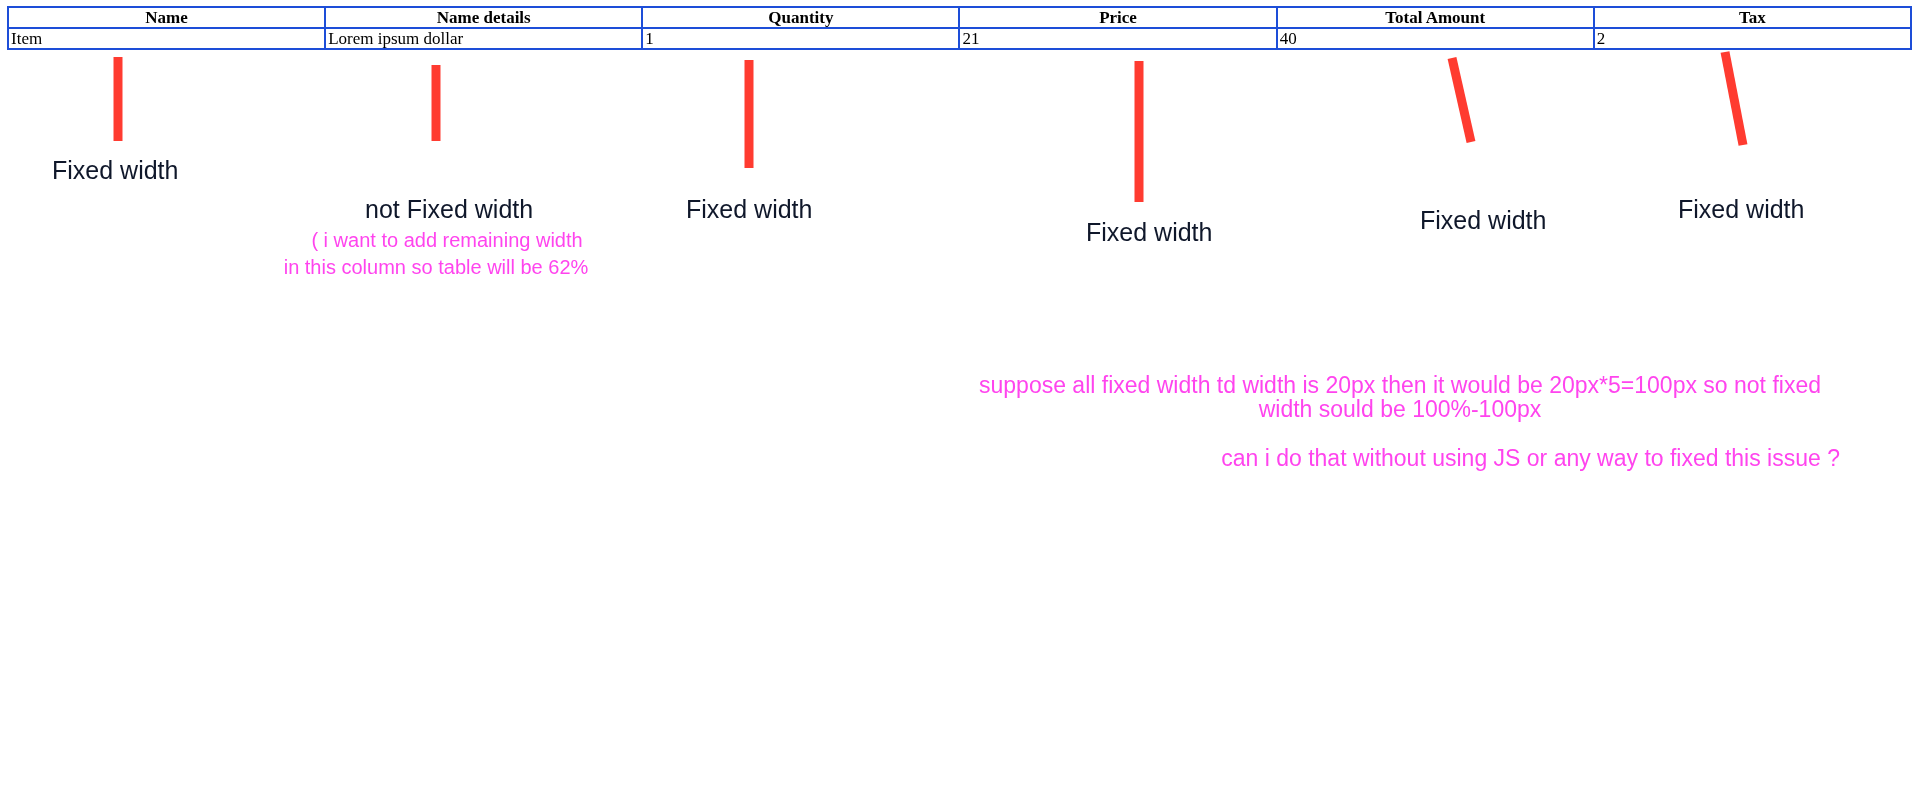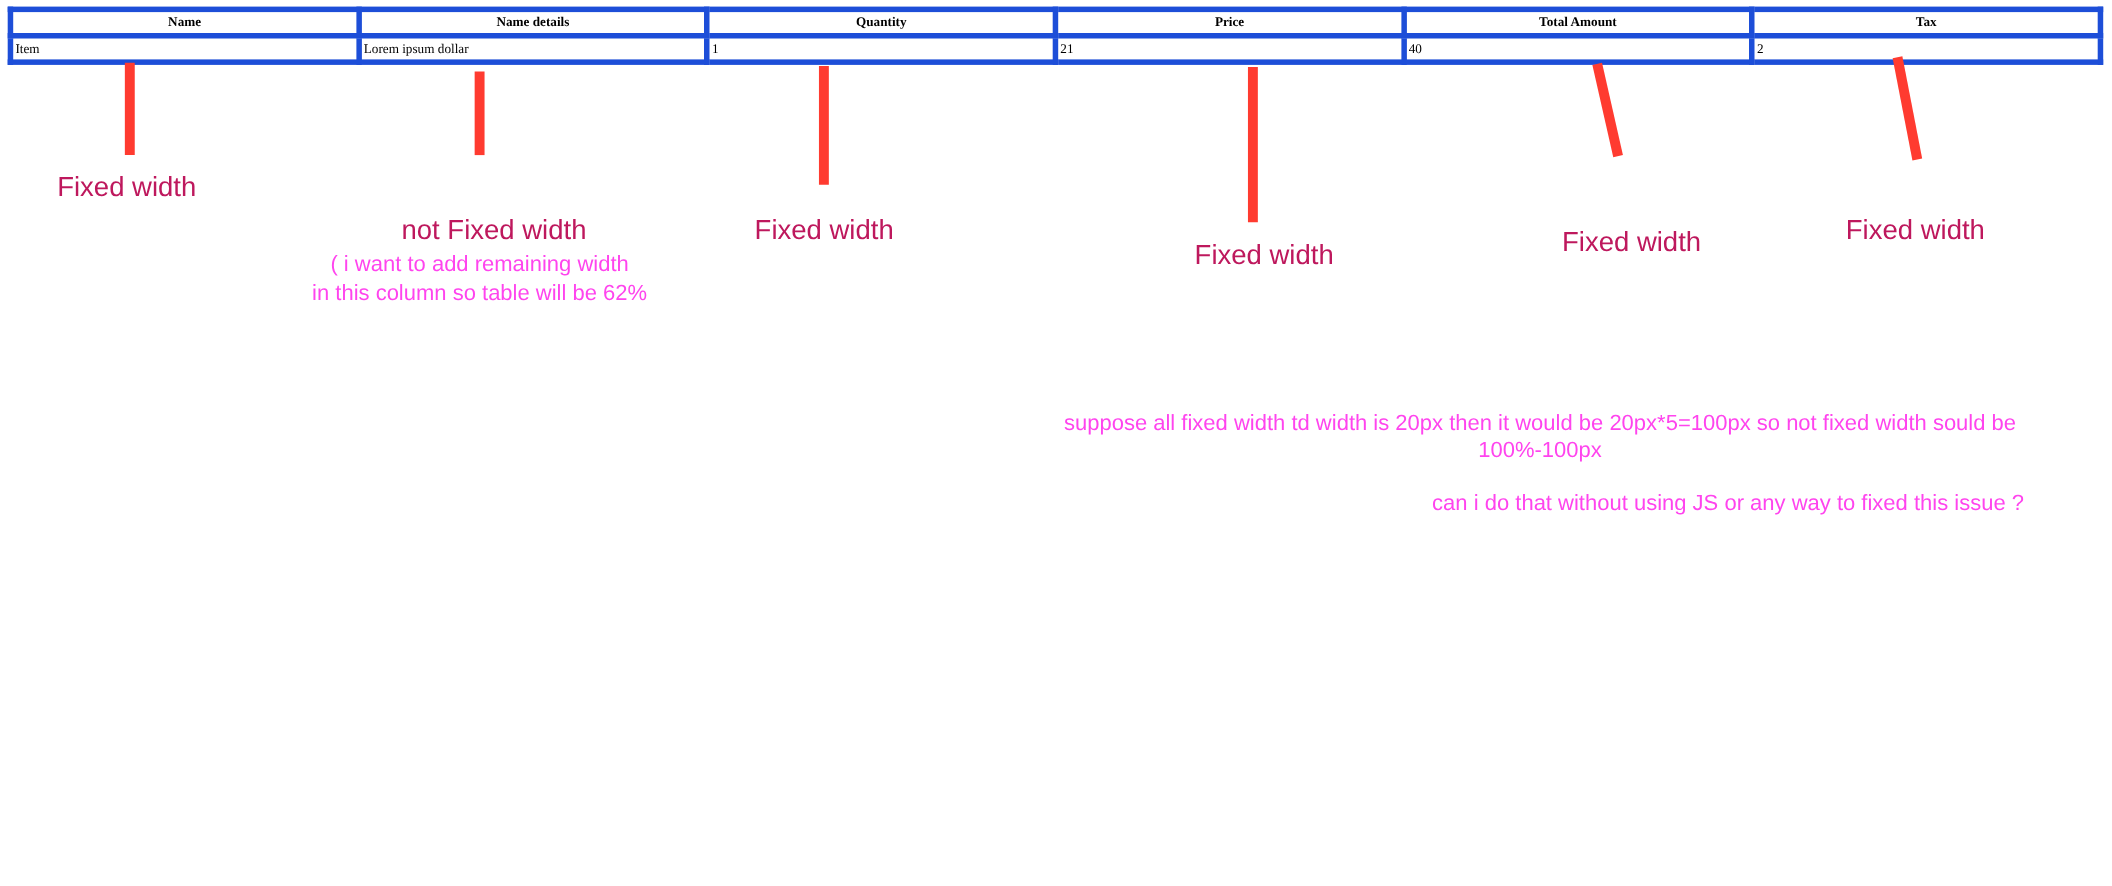--- a/index.html
+++ b/index.html
@@ -23,24 +23,24 @@
     width: 1905px;
   }
   table.data-table {
     border-collapse: collapse;
     table-layout: fixed;
     width: 1905px;
     font-family: "Liberation Serif", "DejaVu Serif", serif;
   }
   table.data-table th,
   table.data-table td {
-    border: 5px solid #1d4ed8;
+    border: 2px solid #1d4ed8;
     height: 19px;
     padding: 0 2px;
-    font-size: 12px;
+    font-size: 17px;
     line-height: 19px;
     vertical-align: middle;
     overflow: hidden;
     white-space: nowrap;
   }
   table.data-table th {
     text-align: center;
     font-weight: bold;
   }
   table.data-table td {
@@ -63,33 +63,33 @@
     top: 0;
     width: 1920px;
     height: 805px;
   }
   .ann-label {
     position: absolute;
     font-family: "Liberation Sans", "DejaVu Sans", sans-serif;
     white-space: nowrap;
   }
   .ann-red {
-    color: #be185d;
+    color: #0f172a;
     font-size: 25px;
     line-height: 29px;
   }
   .ann-magenta {
     color: #ff44ee;
     font-size: 20px;
     line-height: 25px;
     text-align: center;
   }
   .ann-magenta-big {
     color: #ff44ee;
-    font-size: 20px;
+    font-size: 23px;
     line-height: 24px;
     text-align: center;
     white-space: normal;
   }
 </style>
 </head>
 <body>
 
 <div class="table-wrap">
   <table class="data-table">
@@ -124,21 +124,21 @@
     <line x1="749" y1="60" x2="749" y2="168" stroke="#ff3b30" stroke-width="9"></line>
     <line x1="1139" y1="61" x2="1139" y2="202" stroke="#ff3b30" stroke-width="9"></line>
     <line x1="1452" y1="58" x2="1471" y2="142" stroke="#ff3b30" stroke-width="9"></line>
     <line x1="1725" y1="52" x2="1743" y2="145" stroke="#ff3b30" stroke-width="9"></line>
   </svg>
 
   <div class="ann-label ann-red" style="left:52px; top:156px;">Fixed width</div>
 
   <div class="ann-label ann-red" style="left:365px; top:195px;">not Fixed width</div>
 
-  <div class="ann-label ann-magenta" style="left:276px; top:228px; width:320px;">( i want to add remaining width</div>
+  <div class="ann-label ann-magenta" style="left:287px; top:228px; width:320px;">( i want to add remaining width</div>
 
   <div class="ann-label ann-magenta" style="left:276px; top:255px; width:320px;">in this column so table will be 62%</div>
 
   <div class="ann-label ann-red" style="left:686px; top:195px;">Fixed width</div>
 
   <div class="ann-label ann-red" style="left:1086px; top:218px;">Fixed width</div>
 
   <div class="ann-label ann-red" style="left:1420px; top:206px;">Fixed width</div>
 
   <div class="ann-label ann-red" style="left:1678px; top:195px;">Fixed width</div>

